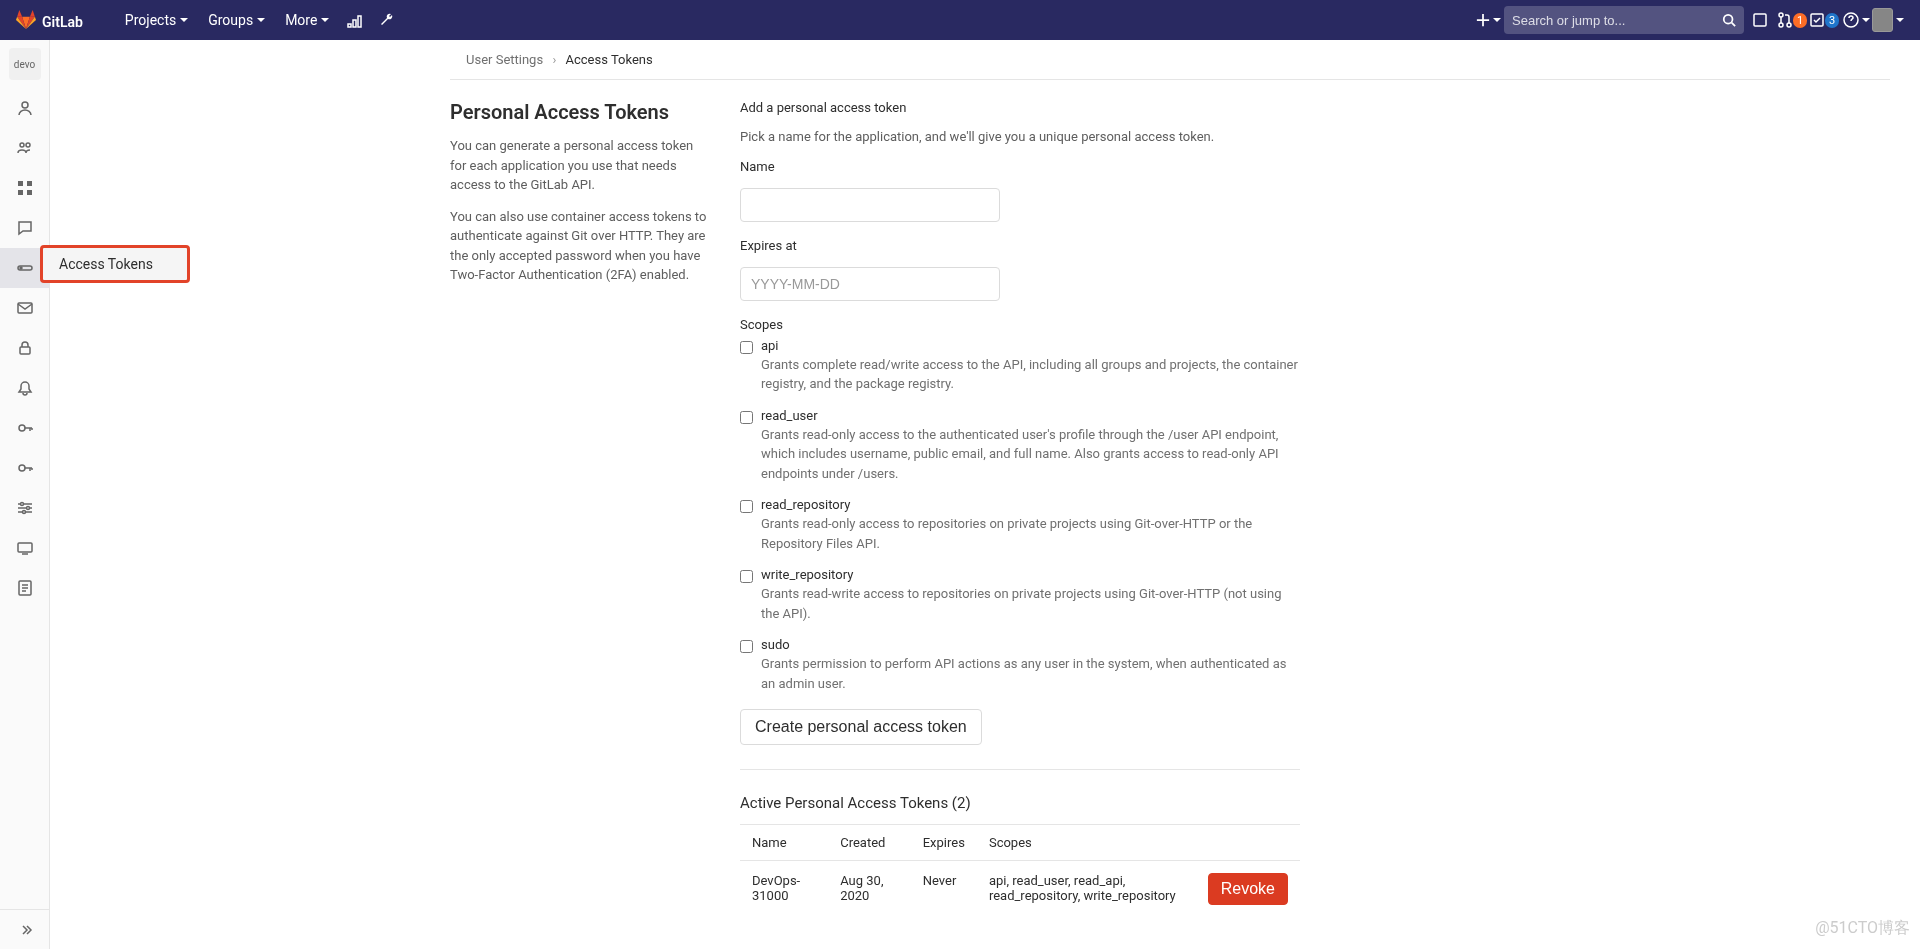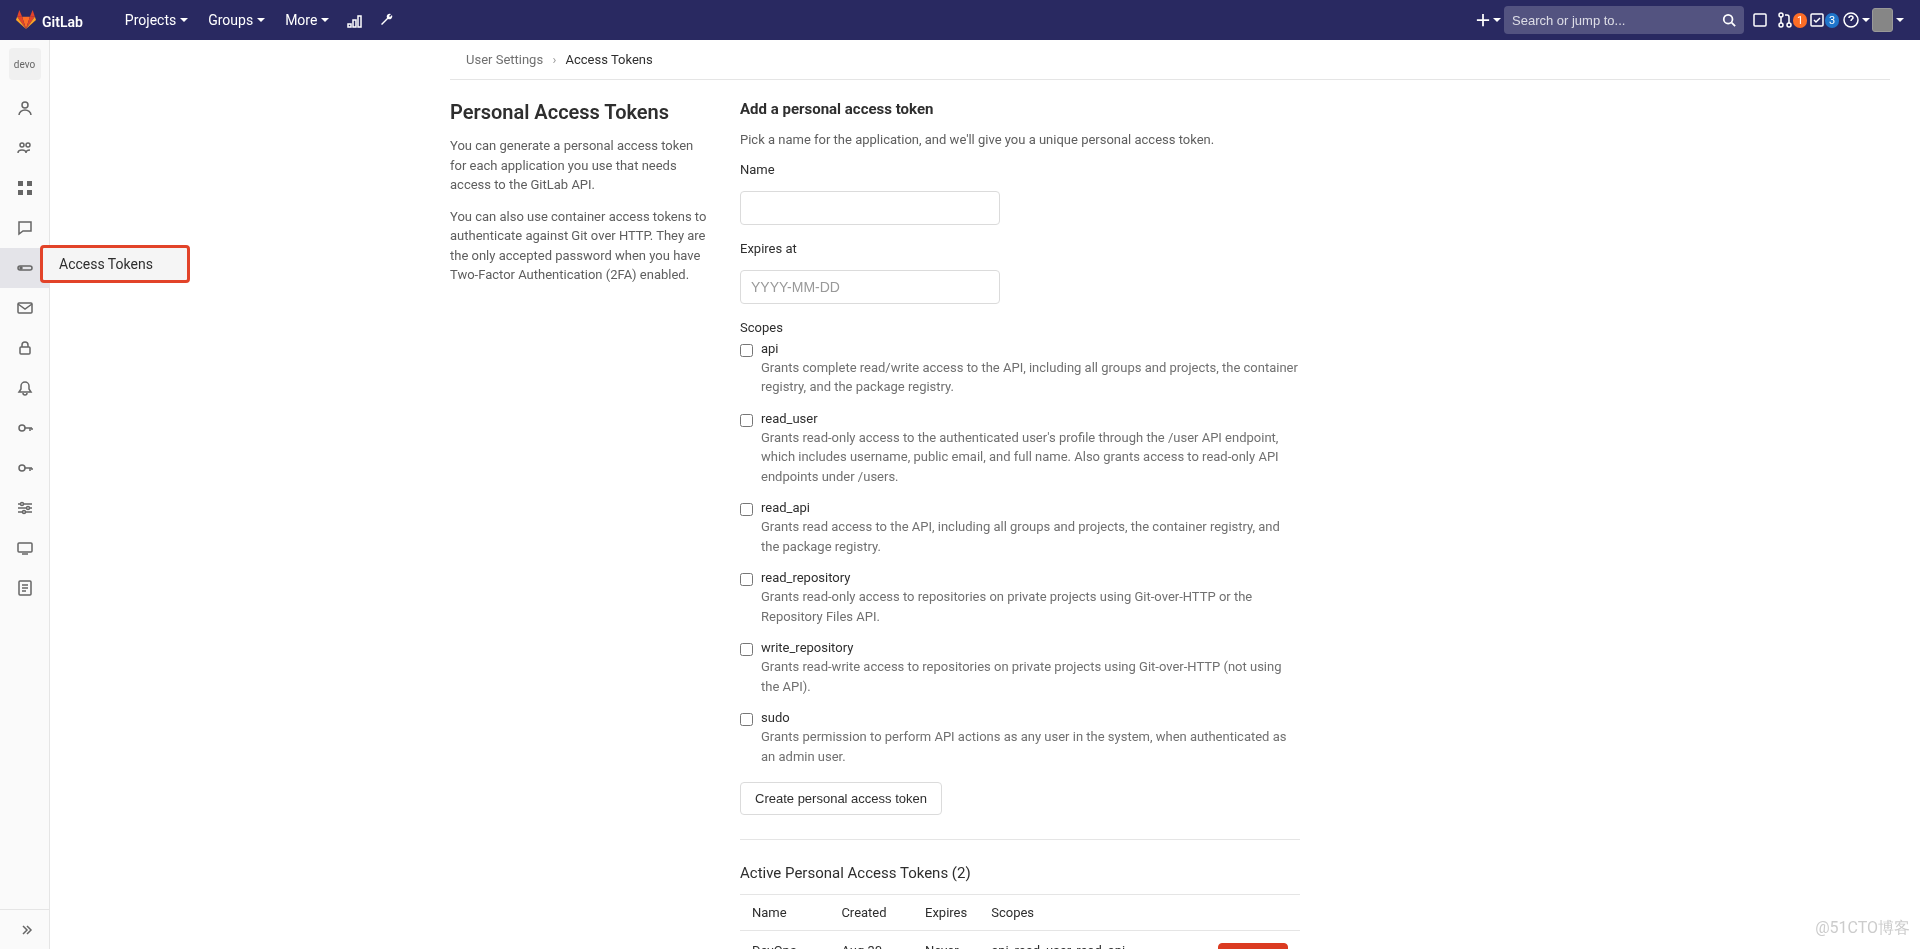--- a/index.html
+++ b/index.html
@@ -32,35 +32,35 @@
 .breadcrumb { padding: 12px 16px; font-size: 13px; color: #707070; border-bottom: 1px solid #e5e5e5; margin: 0 30px 0 400px; }
 .breadcrumb a { color: #707070; text-decoration: none; }
 .breadcrumb .sep { margin: 0 6px; color: #999; }
 .breadcrumb .current { color: #2e2e2e; }
 
 .content { display: flex; padding: 20px 30px 20px 400px; gap: 30px; }
 .col-left { width: 260px; flex-shrink: 0; }
 .col-right { flex: 1; max-width: 560px; }
 
 h1 { font-size: 20px; font-weight: 600; margin-bottom: 12px; color: #2e2e2e; }
-h2 { font-size: 15px; font-weight: 700; margin-bottom: 12px; color: #2e2e2e; }
+h2 { font-size: 13px; font-weight: 400; margin-bottom: 12px; color: #2e2e2e; }
 p { font-size: 13px; color: #5e5e5e; line-height: 1.5; margin-bottom: 12px; }
 
 .form-group { margin-bottom: 16px; }
 .form-label { display: block; font-size: 13px; color: #2e2e2e; margin-bottom: 6px; }
 .form-input { width: 260px; height: 34px; border: 1px solid #dbdbdb; border-radius: 4px; padding: 0 10px; font-size: 14px; margin-top: 8px; }
 .form-input::placeholder { color: #999; }
 
 .scope-item { margin-bottom: 14px; display: flex; align-items: flex-start; gap: 8px; }
 .scope-item input[type=checkbox] { margin-top: 3px; }
 .scope-item .scope-body { flex: 1; }
 .scope-item .scope-name { font-size: 13px; color: #2e2e2e; }
 .scope-item .scope-desc { font-size: 13px; color: #707070; line-height: 1.5; margin-top: 2px; }
 
-.btn { display: inline-block; padding: 8px 14px; border: 1px solid #dbdbdb; border-radius: 4px; background: #fff; color: #2e2e2e; font-size: 13px; cursor: pointer; }
+.btn { display: inline-block; padding: 8px 14px; border: 1px solid #dbdbdb; border-radius: 4px; background: #fff; color: #2e2e2e; font-size: 16px; cursor: pointer; }
 .btn-danger { background: #db3b21; color: #fff; border-color: #db3b21; padding: 6px 12px; }
 
 hr { border: none; border-top: 1px solid #e5e5e5; margin: 24px 0; }
 
 .section-title { font-size: 15px; font-weight: 400; margin-bottom: 12px; }
 
 .token-table { width: 100%; border-collapse: collapse; }
 .token-table th { text-align: left; font-weight: 400; font-size: 13px; color: #2e2e2e; padding: 10px 12px; border-bottom: 1px solid #e5e5e5; border-top: 1px solid #e5e5e5; }
 .token-table td { font-size: 13px; color: #2e2e2e; padding: 12px 12px; vertical-align: top; }
 .token-table td.scopes { color: #2e2e2e; }
@@ -287,27 +287,20 @@
     <div class="scope-body">
       <div class="scope-name">api</div>
       <div class="scope-desc">Grants complete read/write access to the API, including all groups and projects, the container registry, and the package registry.</div>
     </div>
             </div>
             <div class="scope-item">
     <input type="checkbox" style="">
     <div class="scope-body">
       <div class="scope-name">read_user</div>
       <div class="scope-desc">Grants read-only access to the authenticated user's profile through the /user API endpoint, which includes username, public email, and full name. Also grants access to read-only API endpoints under /users.</div>
-    </div>
-            </div>
-            <div class="scope-item">
-    <input type="checkbox" style="">
-    <div class="scope-body">
-      <div class="scope-name">read_api</div>
-      <div class="scope-desc">Grants read access to the API, including all groups and projects, the container registry, and the package registry.</div>
     </div>
             </div>
             <div class="scope-item">
     <input type="checkbox" style="">
     <div class="scope-body">
       <div class="scope-name">read_repository</div>
       <div class="scope-desc">Grants read-only access to repositories on private projects using Git-over-HTTP or the Repository Files API.</div>
     </div>
             </div>
             <div class="scope-item">

